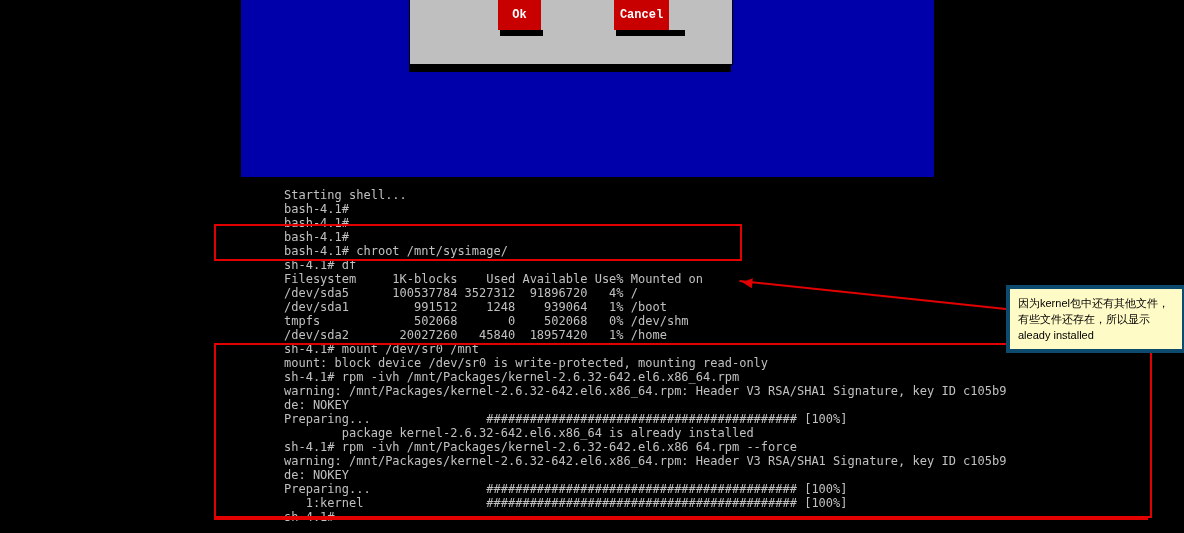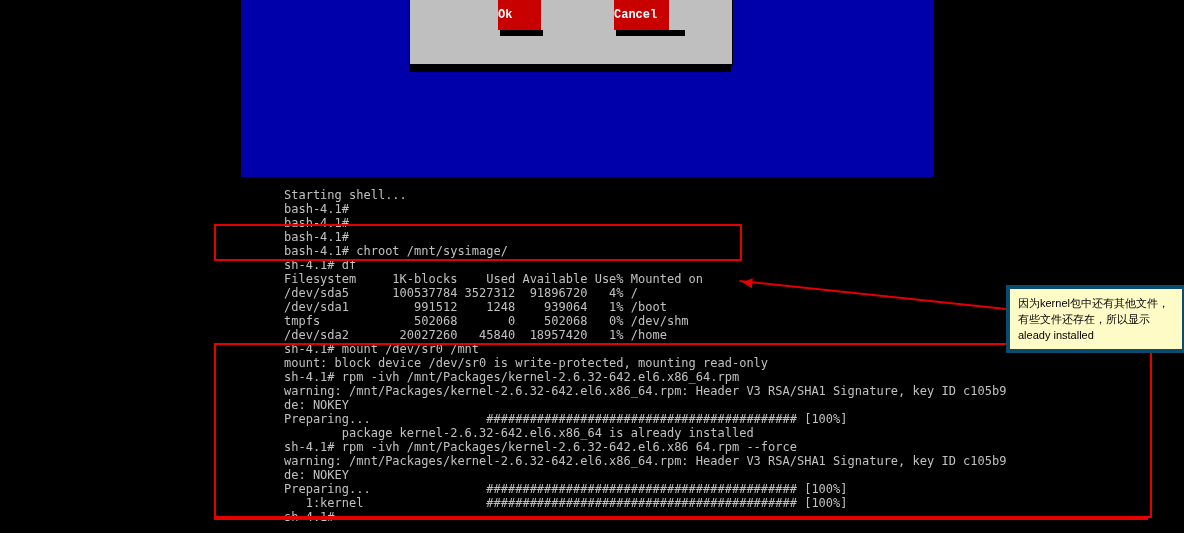--- a/index.html
+++ b/index.html
@@ -34,20 +34,21 @@
     left:409px; top:64px;
     width:322px;height:8px;
     background:#000;
   }
   .dlg-button{
     position:absolute;
     top:0;
     height:30px;
     background:#c80000;
     color:#fff;
+    text-align:center;
     line-height:30px;
     font-weight:bold;
   }
   .dlg-button.ok{ left:498px; width:43px; }
   .dlg-button.cancel{ left:614px; width:55px; }
   .dlg-btn-shadow{
     position:absolute;
     top:30px;height:6px;background:#000;
   }
   .dlg-btn-shadow.ok{ left:500px; width:43px;}

